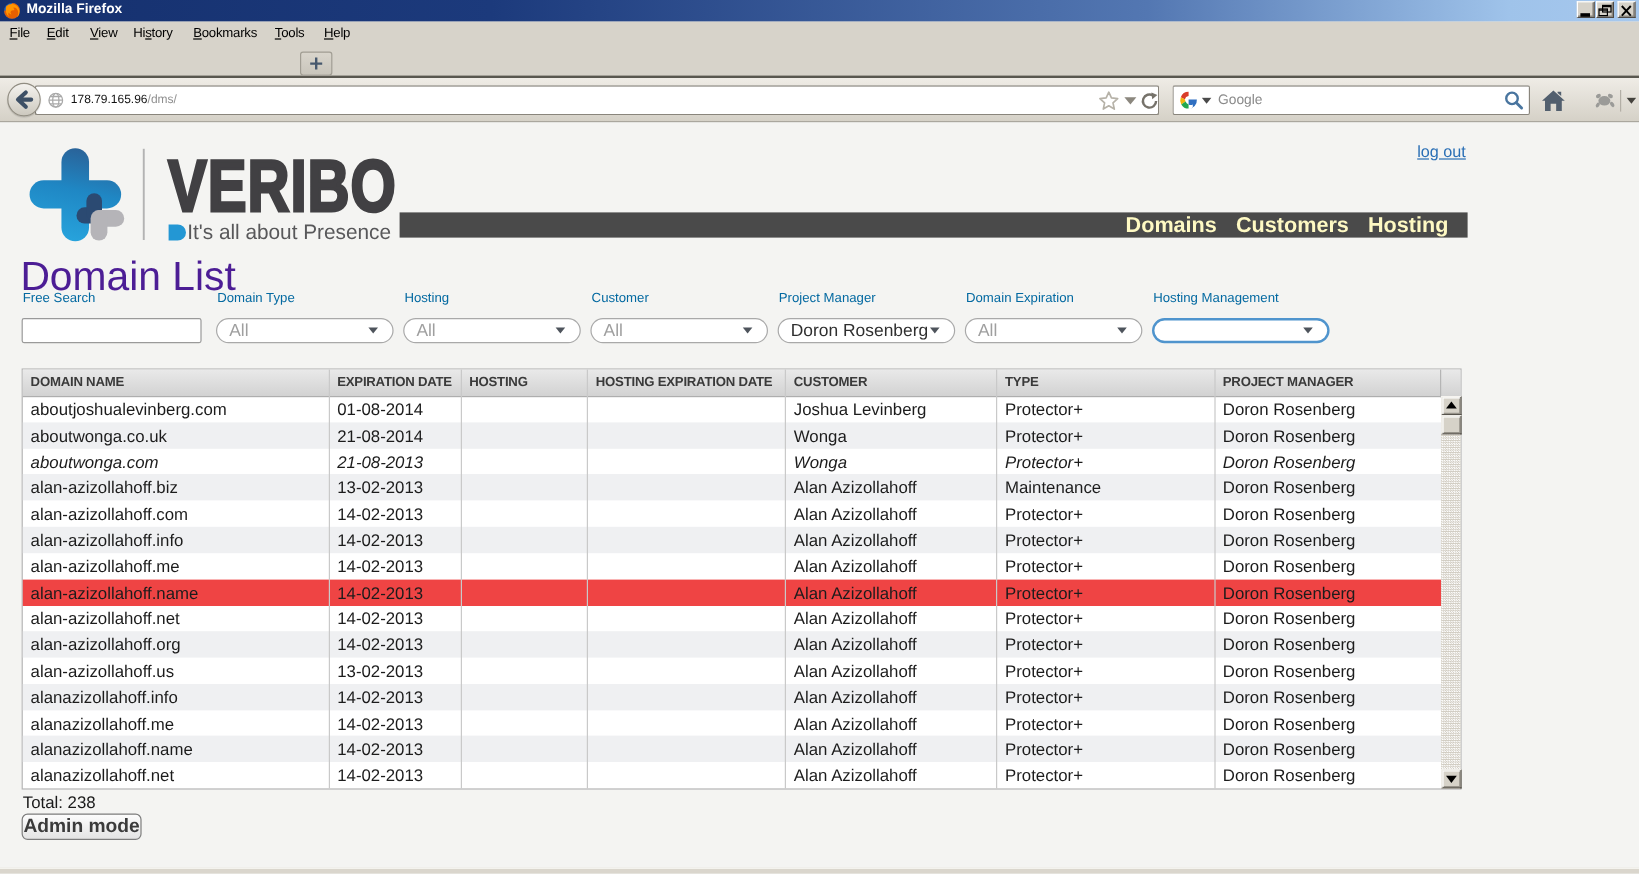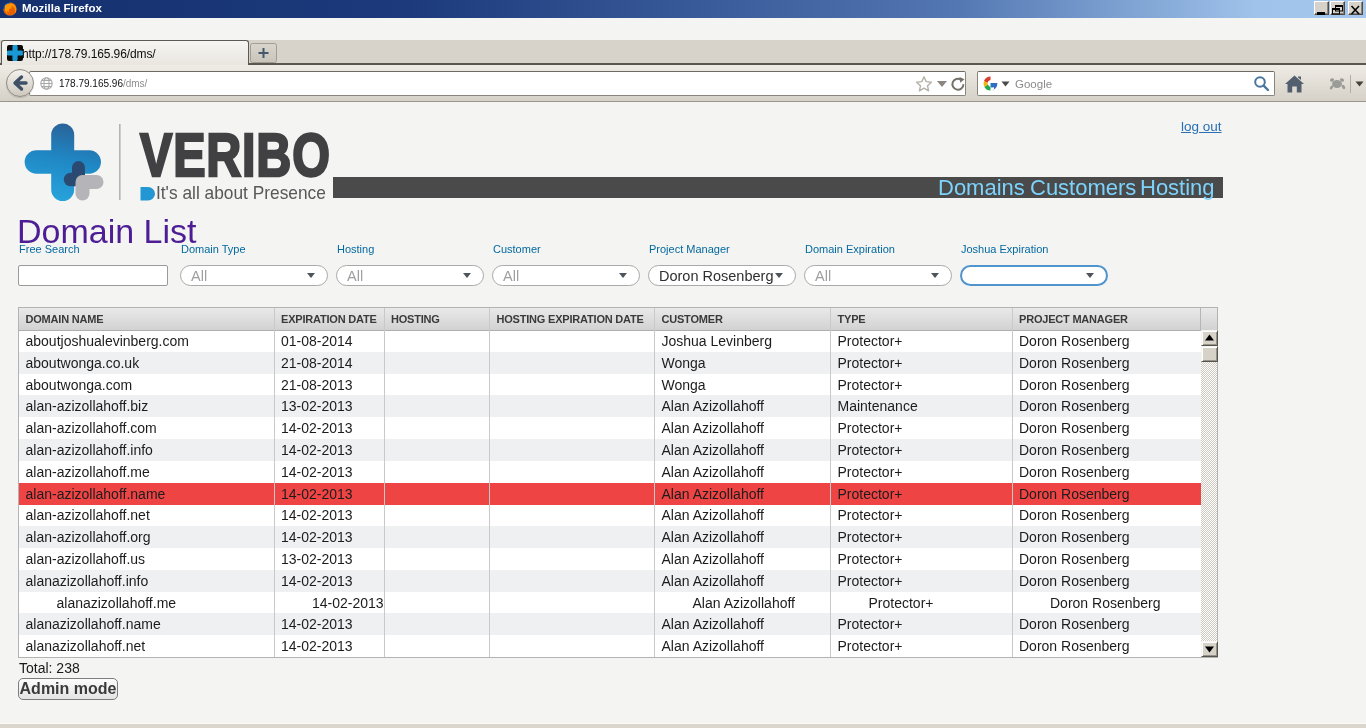--- a/index.html
+++ b/index.html
@@ -36,21 +36,21 @@
 #urltxt span { color:#8f8f8f; }
 #searchbox { left:977px; top:71px; width:298px; height:25px; background:#fff;
   border:1px solid #89857c; border-top-color:#6e6a62; border-radius:2px; }
 #searchtxt { left:1015px; top:78px; font-size:11.5px; color:#8a8a8a; }
 
 #page { left:0; top:102px; width:1366px; height:621px; background:#f4f4f2; }
 #bottomstrip { left:0; top:723px; width:1366px; height:5px; background:#dad6cd; border-top:1px solid #fbfaf7;}
 #vms { left:335px; top:16px; font-size:18px; color:#2121ad; }
 #logout { left:1181px; top:17px; font-size:13.5px; color:#2a6fb5; text-decoration:underline; }
 #darknav { left:333px; top:75px; width:890px; height:21px; background:#4a4a4a; }
-.dn { top:0; height:21px; line-height:21px; color:#7dd3fc; font-weight:normal; font-size:22px; }
+.dn { top:0; height:21px; line-height:21px; color:#fef9c3; font-weight:bold; font-size:18px; }
 #dlist { left:17px; top:110px; font-size:34px; color:#4c1d95; }
 .lab { top:141px; font-size:11px; color:#0369a1; }
 .sel { top:163px; width:148px; height:21px; background:#fff; border:1px solid #a9a9a9; border-radius:10.5px; }
 .sel .st { position:absolute; left:10px; top:2px; font-size:14.5px; color:#9f9f9f; line-height:17px;}
 .sel .arr { position:absolute; right:12px; top:7px; width:0; height:0;
   border-left:4.5px solid transparent; border-right:4.5px solid transparent; border-top:5.5px solid #4e545c; }
 #freesearch { left:18px; top:163px; width:150px; height:21px; background:#fff; border:1px solid #9a9a9a; border-radius:2px;}
 
 #tbl { left:18px; top:205px; width:1200px; height:351px; background:#fff; border:1px solid #b3b3b3; }
 #thead { left:0px; top:0px; width:1198px; height:23px;
@@ -97,29 +97,32 @@
             <path d="M4.5 2.5 H11.5"></path>
             <rect x="1.5" y="4.5" width="7" height="5.5"></rect>
             <path d="M1.5 5.5 H8.5"></path>
           </g>
         </svg></div>
  <div class="abs wbtn" style="left:1348px"><svg width="13" height="12">
           <path d="M2.5 2 L10 10 M10 2 L2.5 10" stroke="#000" stroke-width="1.6"></path>
         </svg></div>
 </div>
 
+<div class="abs" id="menubar">
+ <div class="abs mi" style="left:8px"><u>F</u>ile</div>
+ <div class="abs mi" style="left:39px"><u>E</u>dit</div>
+ <div class="abs mi" style="left:75px"><u>V</u>iew</div>
+ <div class="abs mi" style="left:111px">Hi<u>s</u>tory</div>
+ <div class="abs mi" style="left:161px"><u>B</u>ookmarks</div>
+ <div class="abs mi" style="left:229px"><u>T</u>ools</div>
+ <div class="abs mi" style="left:270px"><u>H</u>elp</div>
+</div>
 
 <div class="abs" id="tabbar"></div>
 <div class="abs" id="tabline"></div>
-<div class="abs" id="tab">
- <div class="abs" id="tabico"><svg width="16" height="16" viewBox="0 0 16 16">
-          <path d="M8 2 V14 M2 8 H14" stroke="#1a9ad4" stroke-width="5.2" stroke-linecap="round"></path>
-        </svg></div>
- <div class="abs" id="tabtxt">http://178.79.165.96/dms/</div>
-</div>
 <div class="abs" id="newtab"><svg width="25" height="18">
         <path d="M12.5 4 V14 M7.5 9 H17.5" stroke="#46586d" stroke-width="2"></path>
       </svg></div>
 
 <div class="abs" id="navbar"></div>
 <div class="abs" id="urlbar"></div>
 <div class="abs" id="backbtn"><svg width="26" height="26" viewBox="0 0 26 26">
         <path d="M14.5 7 L8 13 L14.5 19 M8.5 13 H19" fill="none" stroke="#3e5066" stroke-width="3.4" stroke-linejoin="round" stroke-linecap="round"></path>
       </svg></div>
 <svg class="abs" style="left:40px;top:77px" width="13" height="13" viewBox="0 0 13 13">
@@ -201,21 +204,21 @@
   <div class="abs dn" style="left:697px">Customers</div>
   <div class="abs dn" style="left:807px">Hosting</div>
  </div>
  <div class="abs" id="dlist">Domain List</div>
  <div class="abs lab" style="left:19px">Free Search</div>
  <div class="abs lab" style="left:181px">Domain Type</div>
  <div class="abs lab" style="left:337px">Hosting</div>
  <div class="abs lab" style="left:493px">Customer</div>
  <div class="abs lab" style="left:649px">Project Manager</div>
  <div class="abs lab" style="left:805px">Domain Expiration</div>
- <div class="abs lab" style="left:961px">Joshua Expiration</div>
+ <div class="abs lab" style="left:961px">Hosting Management</div>
  <div class="abs" id="freesearch"></div>
  <div class="abs sel" style="left:180px">
         <span class="st">All</span>
         <span class="arr"></span>
       </div>
  <div class="abs sel" style="left:336px">
         <span class="st">All</span>
         <span class="arr"></span>
       </div>
  <div class="abs sel" style="left:492px">
@@ -251,21 +254,21 @@
           <b style="left:818.5px">Protector+</b>
           <b style="left:1000px">Doron Rosenberg</b>
         </div>
   <div class="abs row" style="top:43.8px;background:#eff0f2;">
           <b style="left:6.5px">aboutwonga.co.uk</b>
           <b style="left:262px">21-08-2014</b>
           <b style="left:642.5px">Wonga</b>
           <b style="left:818.5px">Protector+</b>
           <b style="left:1000px">Doron Rosenberg</b>
         </div>
-  <div class="abs row" style="top:65.6px;">
+  <div class="abs row" style="top:65.6px;font-style:italic;">
           <b style="left:6.5px">aboutwonga.com</b>
           <b style="left:262px">21-08-2013</b>
           <b style="left:642.5px">Wonga</b>
           <b style="left:818.5px">Protector+</b>
           <b style="left:1000px">Doron Rosenberg</b>
         </div>
   <div class="abs row" style="top:87.4px;background:#eff0f2;">
           <b style="left:6.5px">alan-azizollahoff.biz</b>
           <b style="left:262px">13-02-2013</b>
           <b style="left:642.5px">Alan Azizollahoff</b>
@@ -321,21 +324,21 @@
           <b style="left:818.5px">Protector+</b>
           <b style="left:1000px">Doron Rosenberg</b>
         </div>
   <div class="abs row" style="top:261.8px;background:#eff0f2;">
           <b style="left:6.5px">alanazizollahoff.info</b>
           <b style="left:262px">14-02-2013</b>
           <b style="left:642.5px">Alan Azizollahoff</b>
           <b style="left:818.5px">Protector+</b>
           <b style="left:1000px">Doron Rosenberg</b>
         </div>
-  <div class="abs row" style="top:283.6px;margin-left:31px;">
+  <div class="abs row" style="top:283.6px;">
           <b style="left:6.5px">alanazizollahoff.me</b>
           <b style="left:262px">14-02-2013</b>
           <b style="left:642.5px">Alan Azizollahoff</b>
           <b style="left:818.5px">Protector+</b>
           <b style="left:1000px">Doron Rosenberg</b>
         </div>
   <div class="abs row" style="top:305.4px;background:#eff0f2;">
           <b style="left:6.5px">alanazizollahoff.name</b>
           <b style="left:262px">14-02-2013</b>
           <b style="left:642.5px">Alan Azizollahoff</b>

